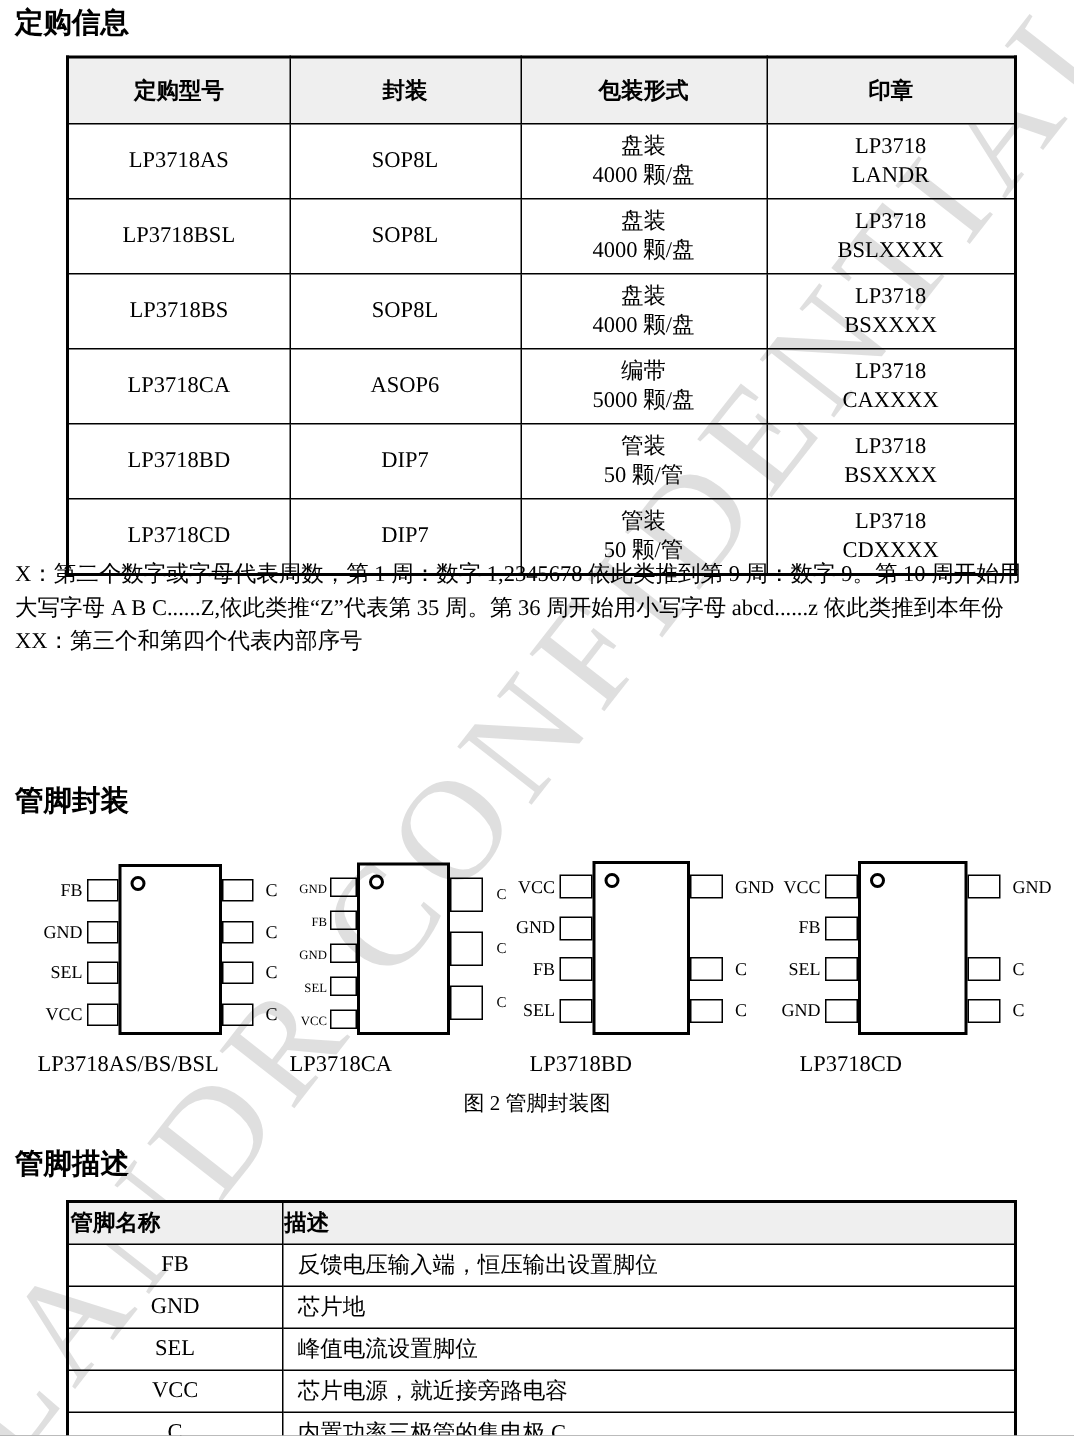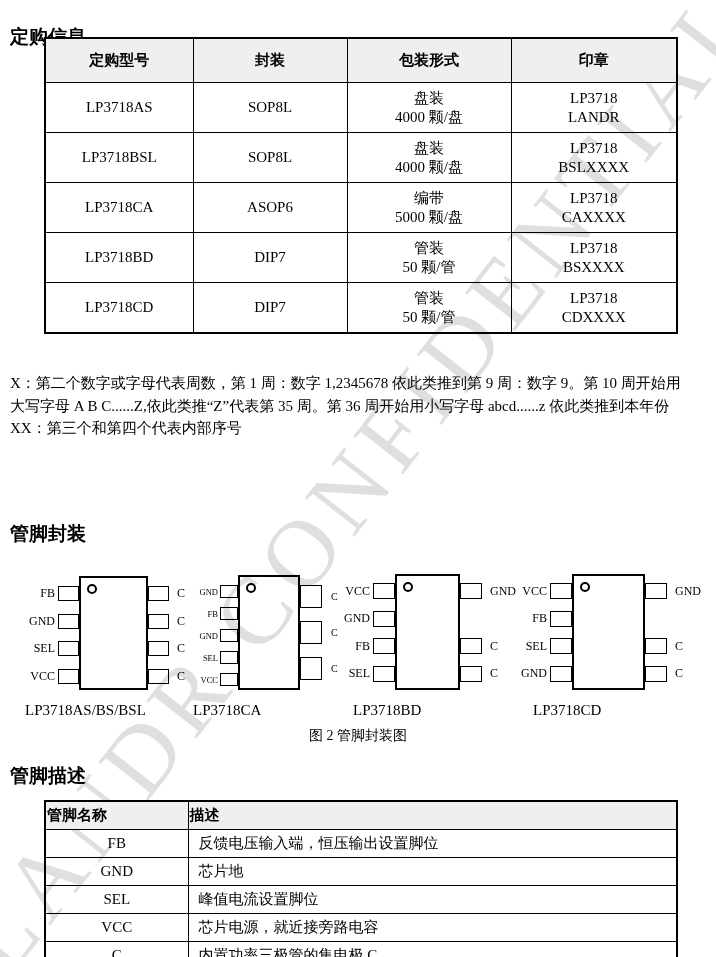--- a/index.html
+++ b/index.html
@@ -88,21 +88,21 @@
   .cap4 { left:533px; width:150px; }
   .figcap { position:absolute; top:167px; left:0; width:716px; text-align:center; font-size:14px; }
 </style>
 </head>
 <body>
 
 <div class="page">
 
   <div class="watermark">LANDR CONFIDENTIAL</div>
 
-  <h2 class="sec-title" style="top:24px;">定购信息</h2>
+  <h2 class="sec-title" style="top:2px;">定购信息</h2>
 
   <table class="t1">
     <colgroup>
         <col style="width:148px">
         <col style="width:154px">
         <col style="width:164px">
         <col style="width:166px">
       </colgroup>
     <tbody>
         <tr>
@@ -129,20 +129,32 @@
       <td>
             <div>盘装</div>
             <div>4000 颗/盘</div>
           </td>
       <td>
             <div>LP3718</div>
             <div>BSLXXXX</div>
           </td>
     </tr>
     <tr>
+      <td>LP3718BS</td>
+      <td>SOP8L</td>
+      <td>
+            <div>盘装</div>
+            <div>4000 颗/盘</div>
+          </td>
+      <td>
+            <div>LP3718</div>
+            <div>BSXXXX</div>
+          </td>
+    </tr>
+    <tr>
       <td>LP3718CA</td>
       <td>ASOP6</td>
       <td>
             <div>编带</div>
             <div>5000 颗/盘</div>
           </td>
       <td>
             <div>LP3718</div>
             <div>CAXXXX</div>
           </td>

